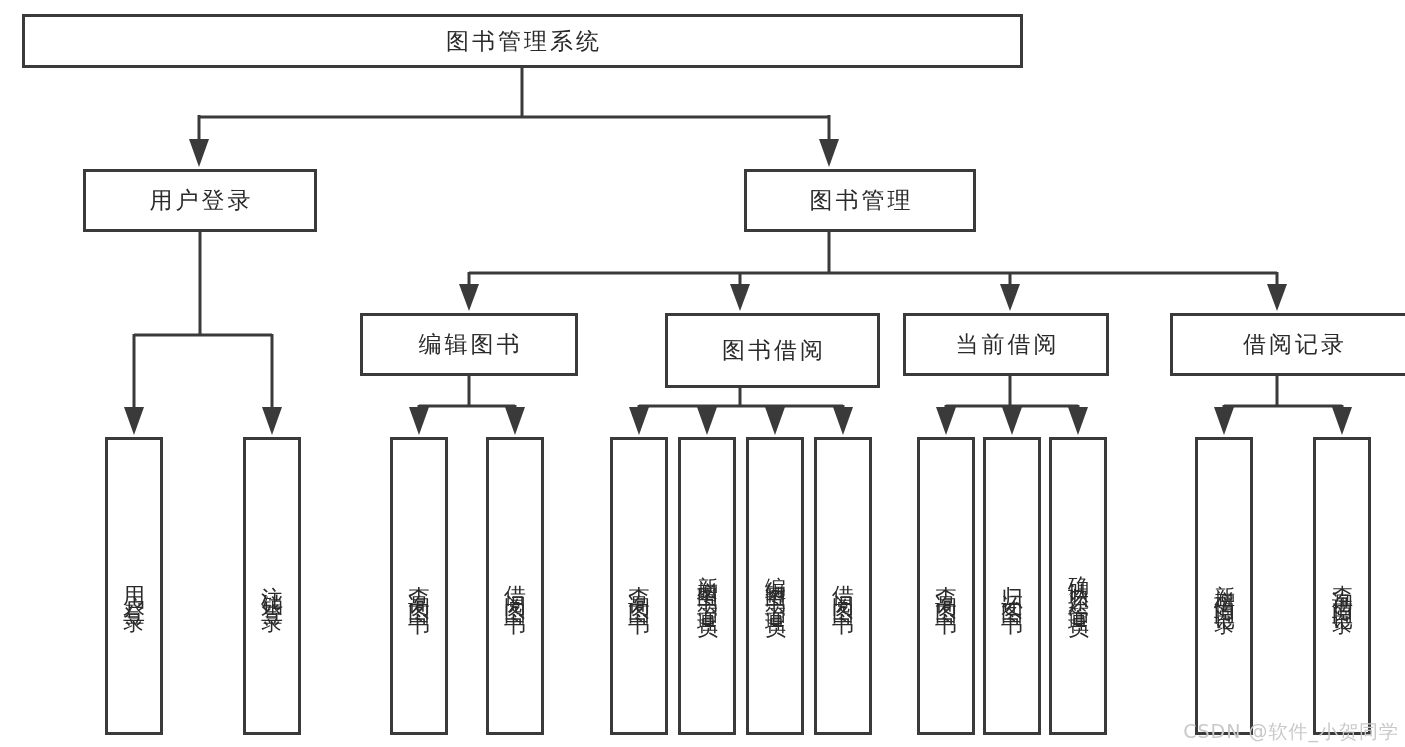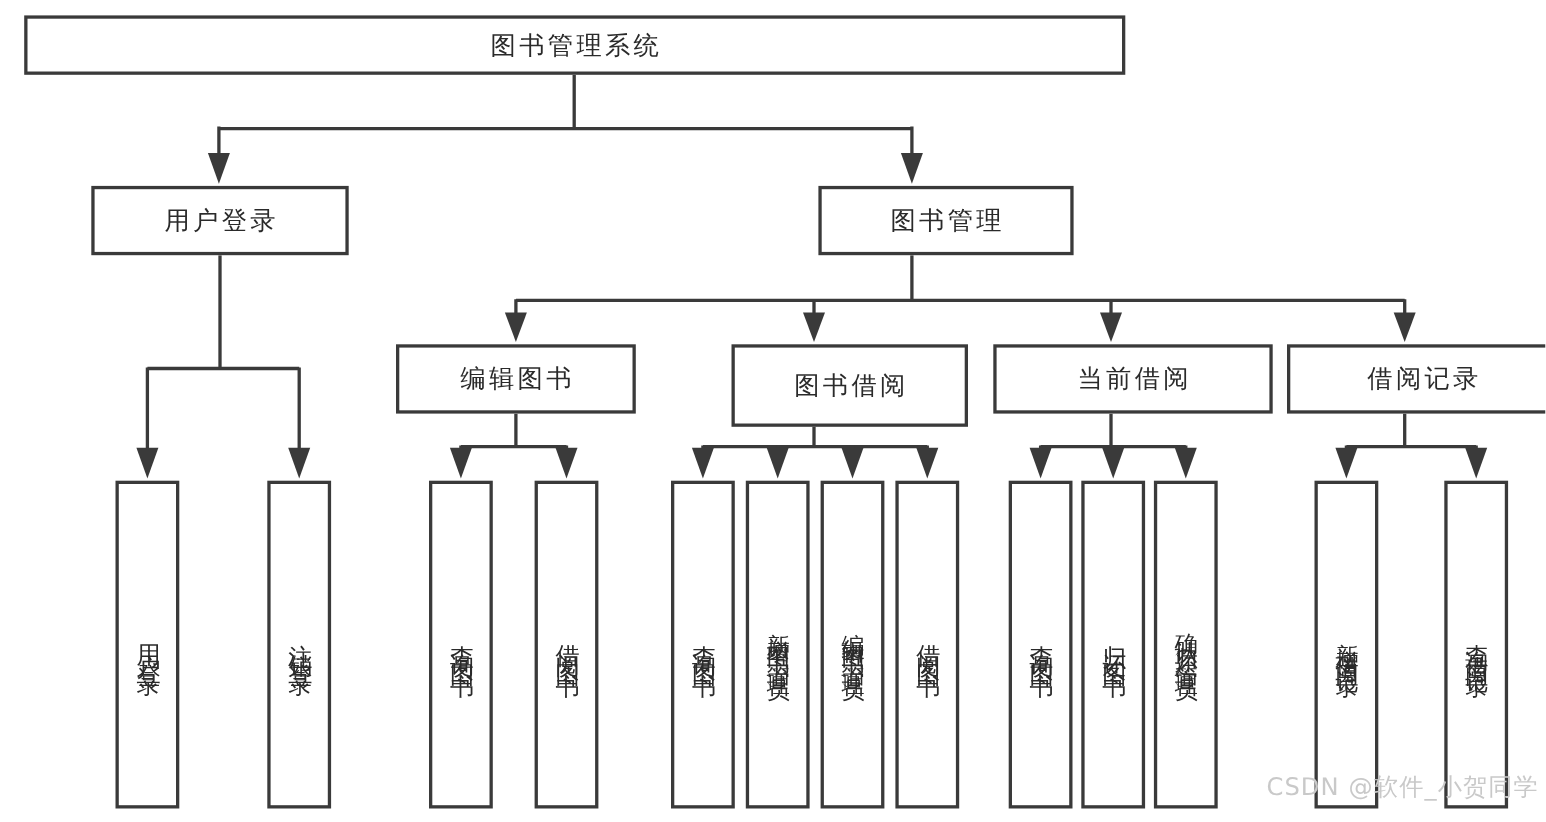--- a/index.html
+++ b/index.html
@@ -37,41 +37,41 @@
     letter-spacing: 9px;
     white-space: nowrap;
   }
   .leaf.long .v-label { font-size: 21px; letter-spacing: 6px; }
   
   .n-root { left: 22px;   top: 14px;  width: 1001px; height: 54px; }
   .n-b0   { left: 83px;   top: 169px; width: 234px;  height: 63px; }
   .n-b1   { left: 744px;  top: 169px; width: 232px;  height: 63px; }
   .n-g0   { left: 360px;  top: 313px; width: 218px;  height: 63px; }
   .n-g1   { left: 633px;  top: 313px; width: 215px;  height: 75px; margin-left: 32px; }
-  .n-g2   { left: 903px;  top: 313px; width: 254px;  height: 63px; text-align: right; }
+  .n-g2   { left: 903px;  top: 313px; width: 206px;  height: 63px; text-align: right; }
   .n-g3   { left: 1170px; top: 313px; width: 247px;  height: 63px; }
   .leaf   { top: 437px; width: 58px; height: 298px; }
   .n-l0  { left: 105px; }
   .n-l1  { left: 243px; }
   .n-l2  { left: 390px; }
   .n-l3  { left: 486px; }
   .n-l4  { left: 610px; }
   .n-l5  { left: 678px; }
   .n-l6  { left: 746px; }
   .n-l7  { left: 814px; }
   .n-l8  { left: 917px; }
   .n-l9  { left: 983px; }
   .n-l10 { left: 1049px; }
   .n-l11 { left: 1195px; }
   .n-l12 { left: 1313px; }
   .watermark {
     position: absolute;
     right: 6px;
-    bottom: 16px;
-    font-size: 22px;
+    bottom: 2px;
+    font-size: 19px;
     color: #c9c9c9;
     letter-spacing: 1px;
     z-index: 5;
     white-space: nowrap;
   }
 </style>
 </head>
 <body>
 
 <div class="stage">

